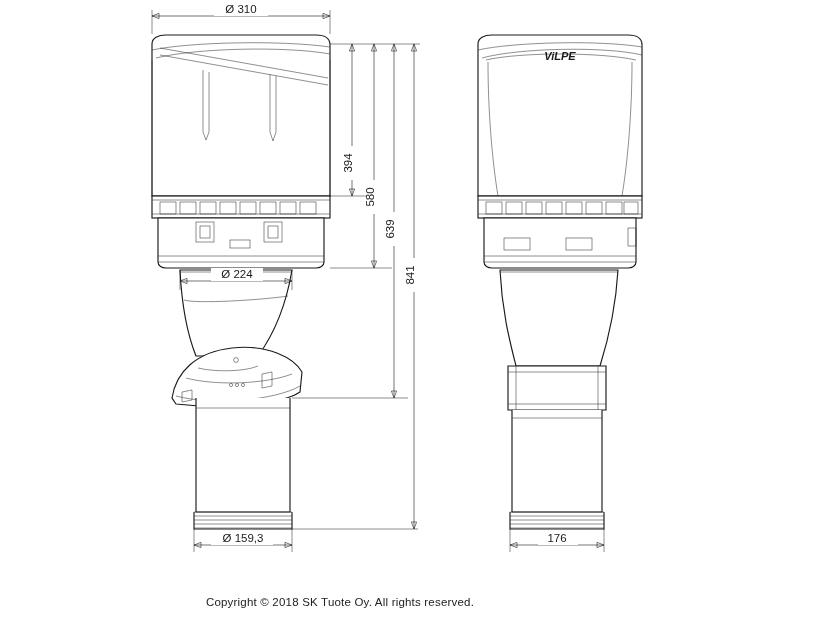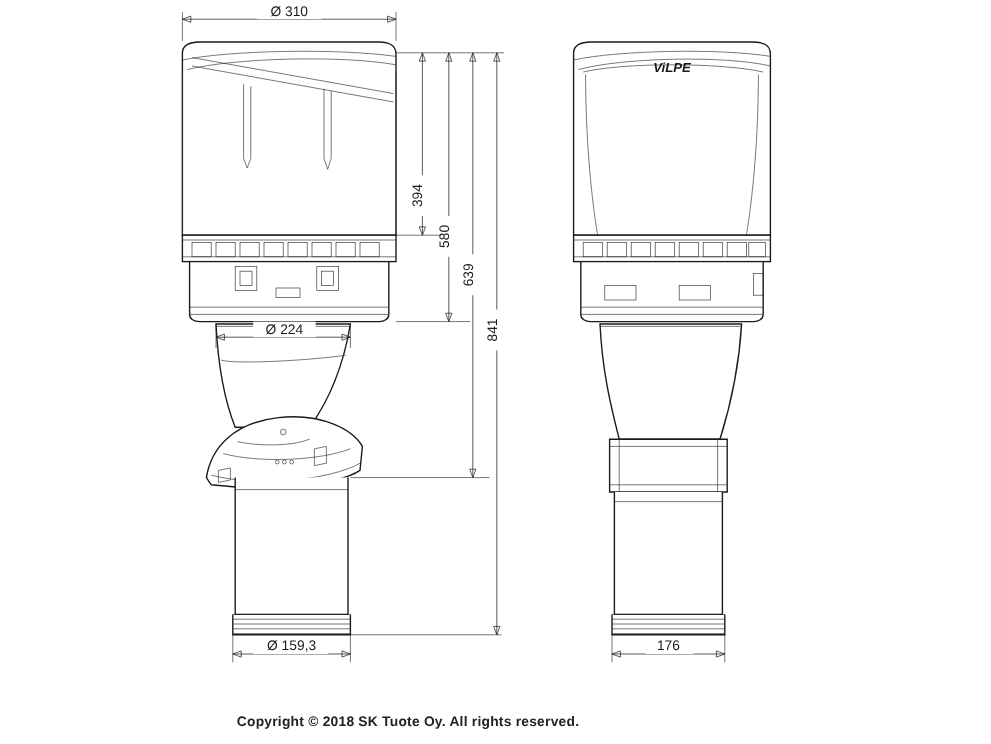--- a/index.html
+++ b/index.html
@@ -27,21 +27,20 @@
   }
   .copyright {
     position: absolute;
     left: 0;
     top: 596px;
     width: 680px;
     text-align: center;
     font-size: 11.5px;
     letter-spacing: 0.2px;
     color: #222;
-    font-weight: bold;
   }
   text {
     font-family: "Liberation Sans", sans-serif;
     fill: #1a1a1a;
   }
   .dimtext {
     font-size: 11.5px;
   }
   .vtext {
     font-size: 11.5px;

